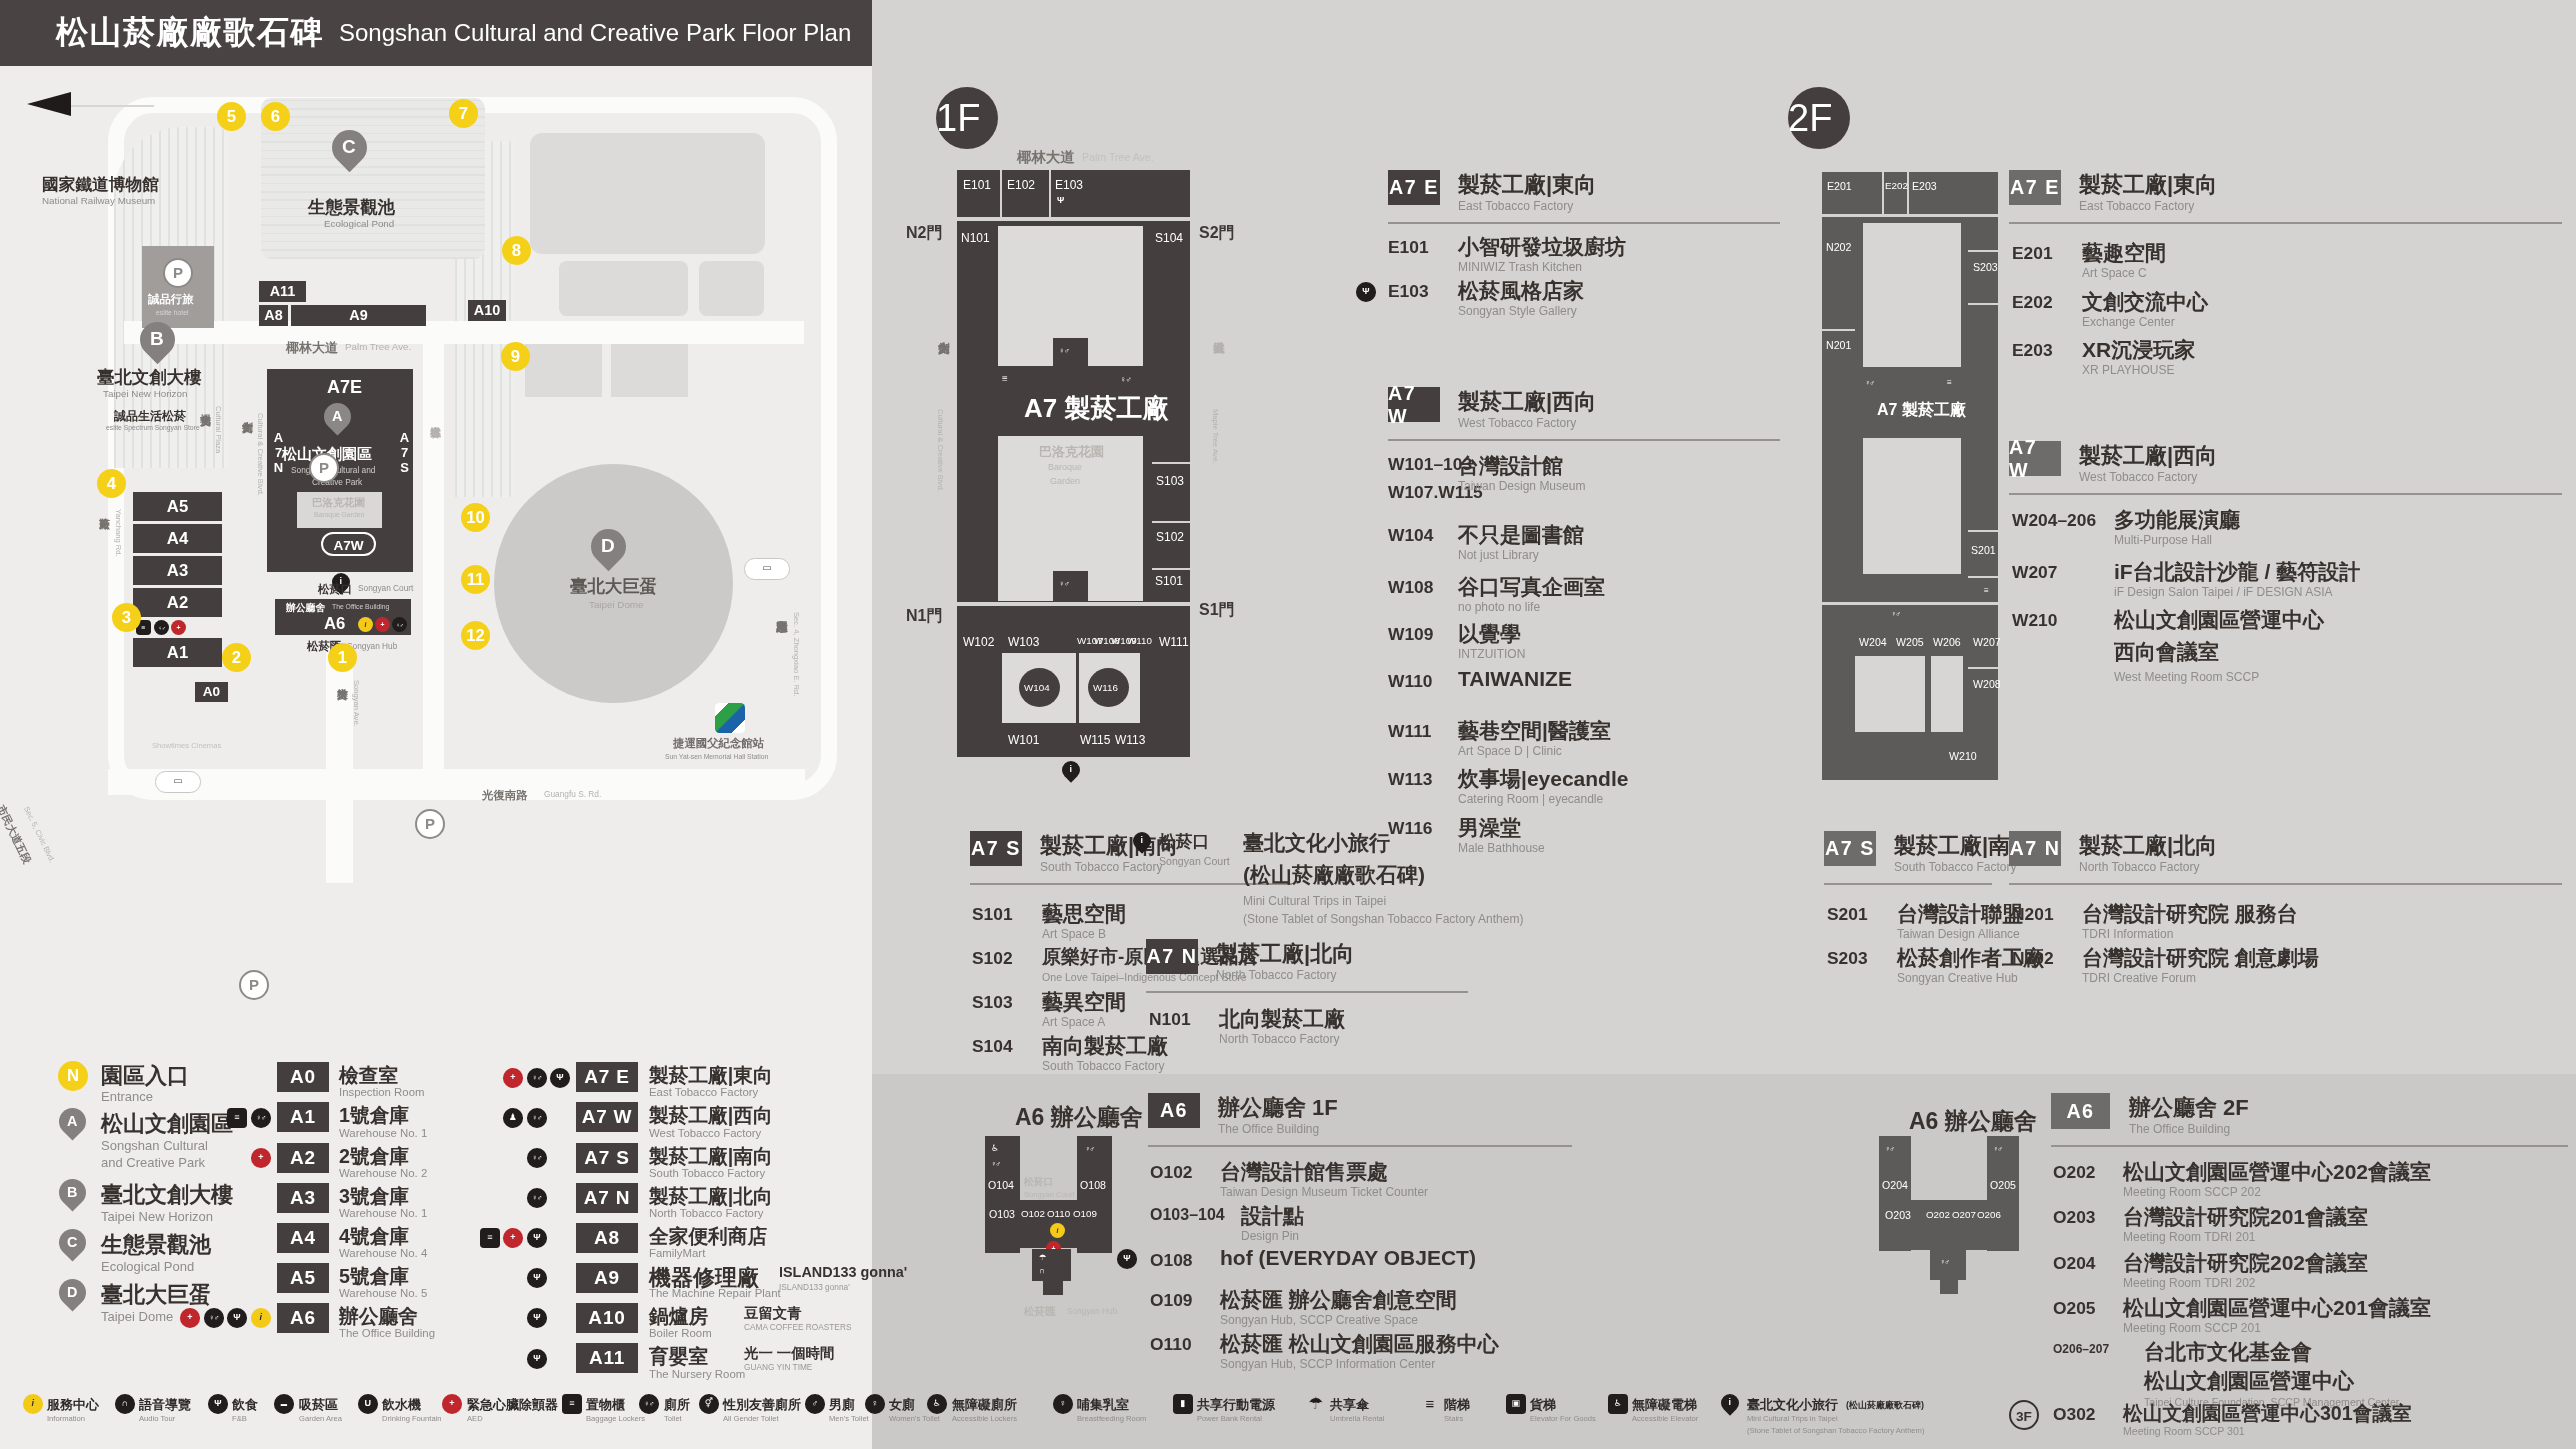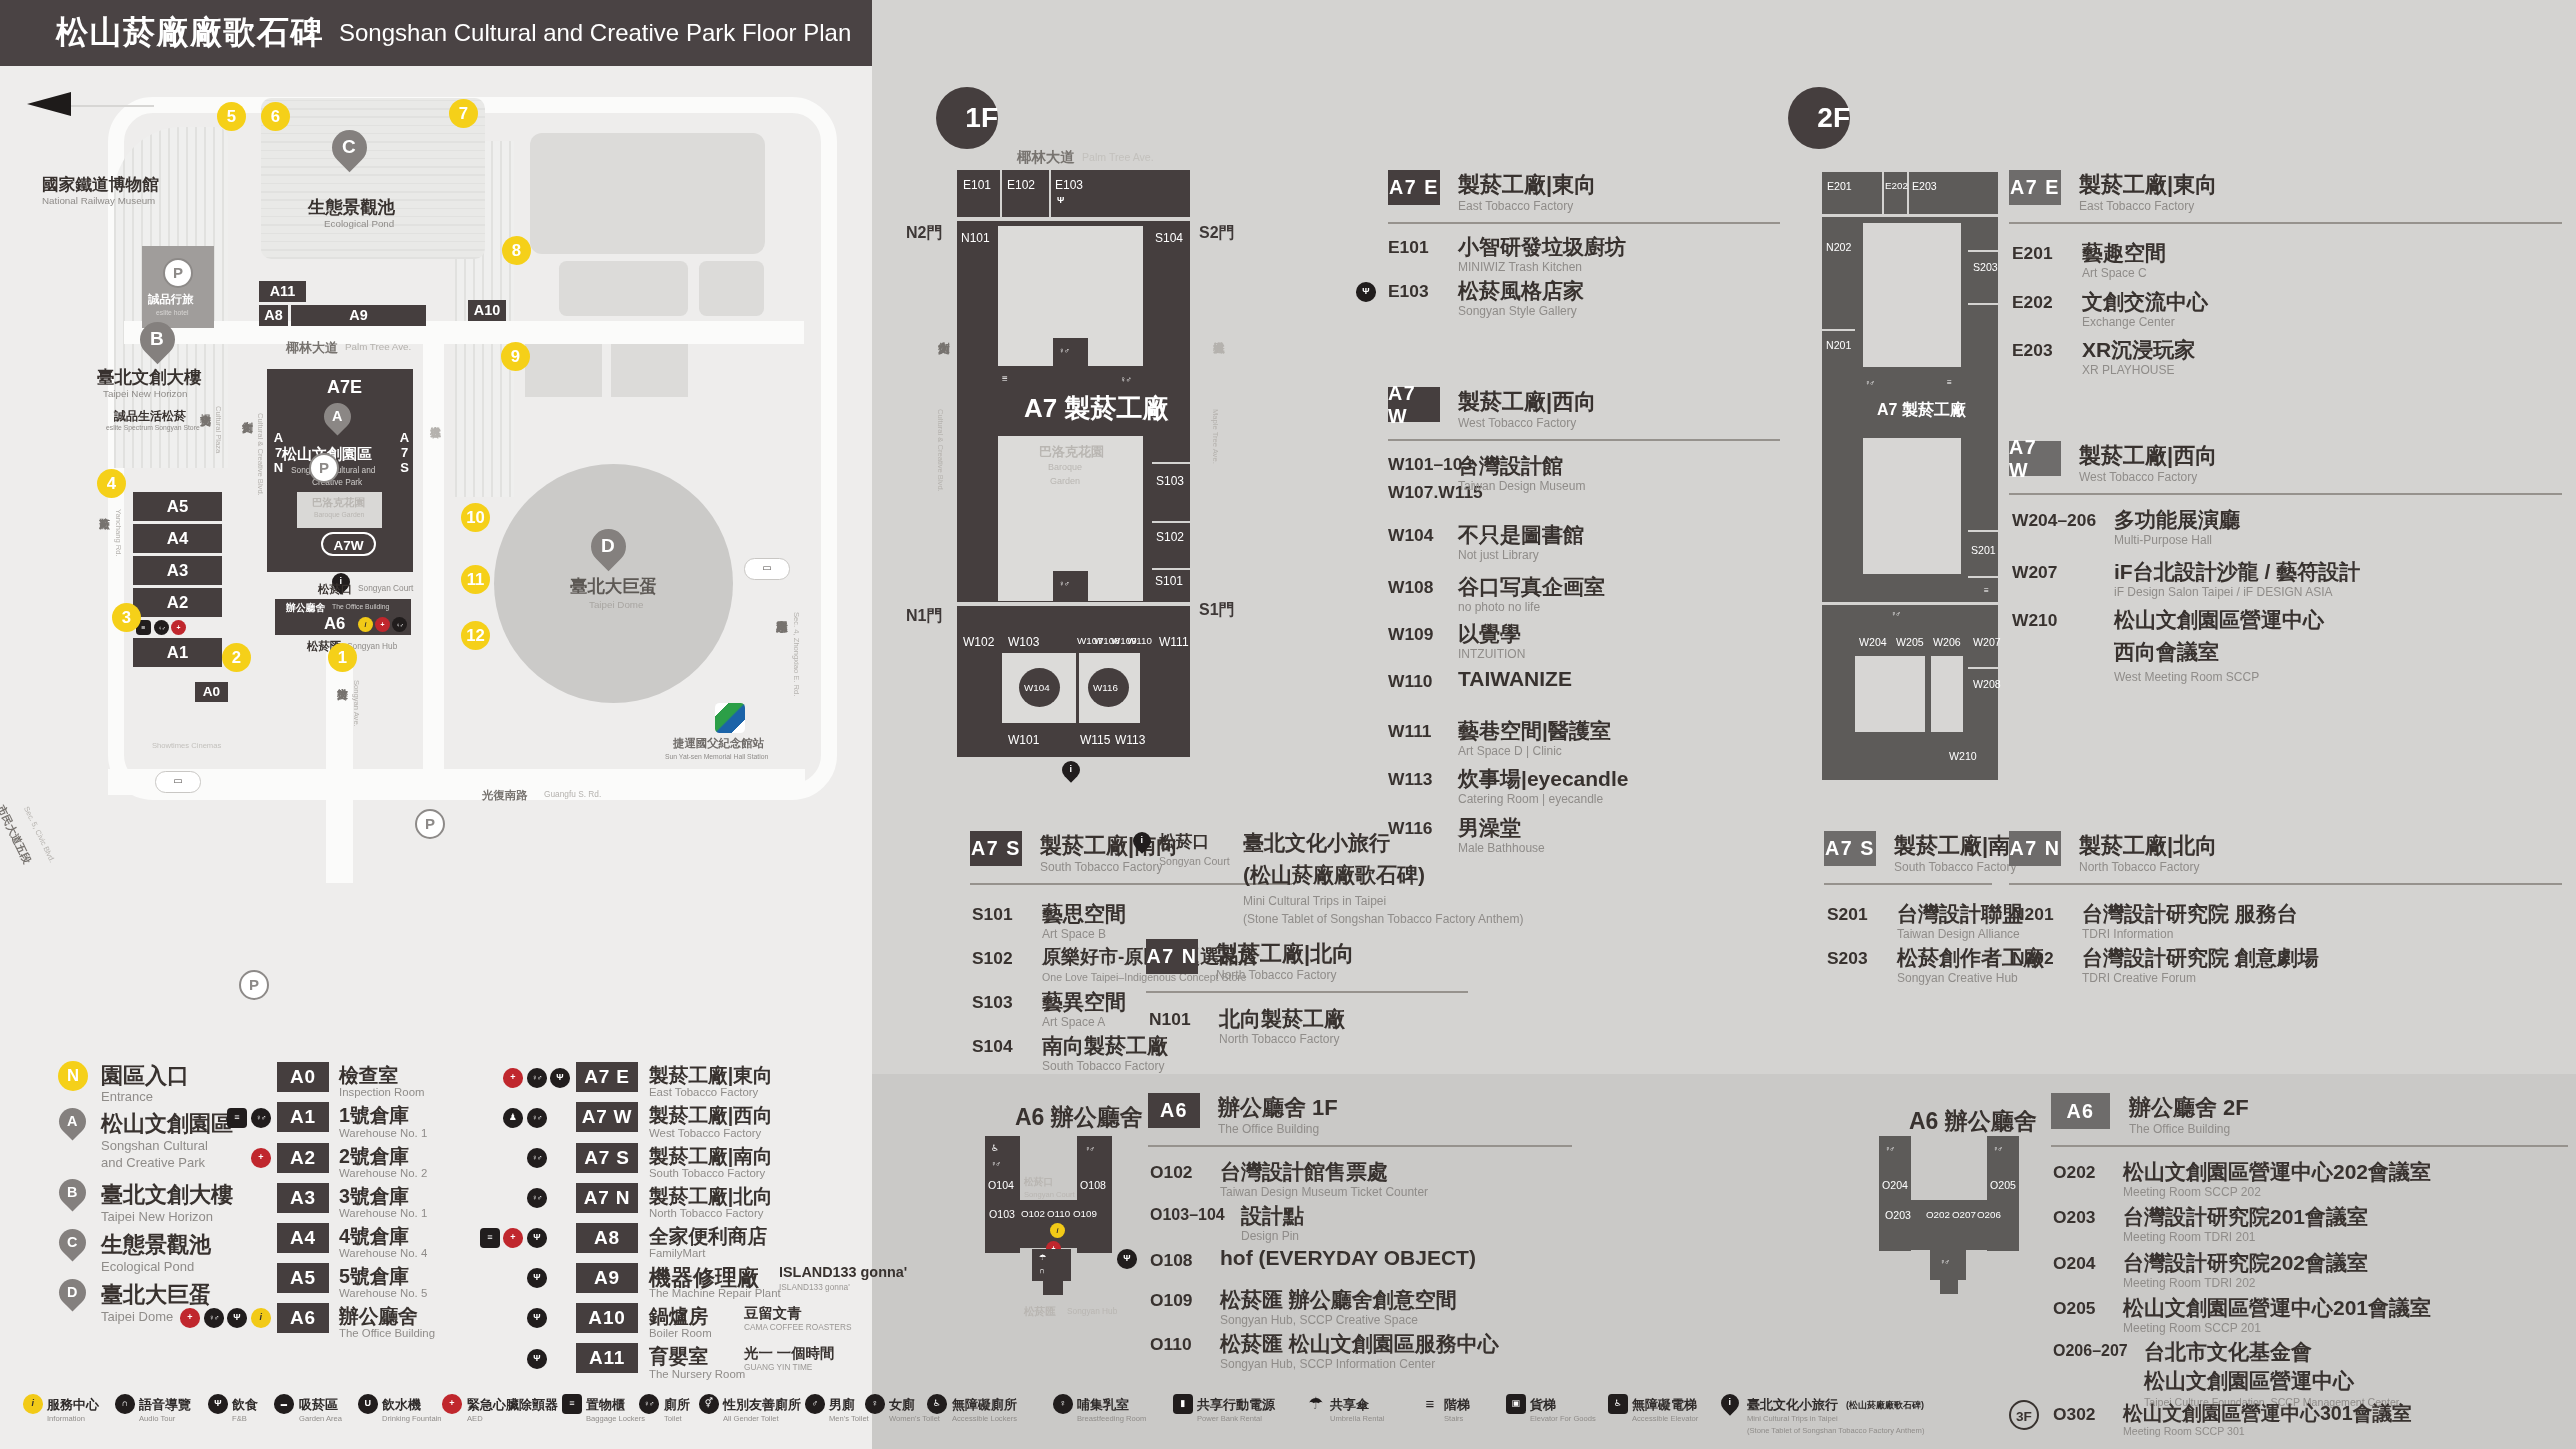--- a/index.html
+++ b/index.html
@@ -71,21 +71,21 @@
   .lg-en{position:absolute;font-size:13px;color:#8f8c89;white-space:nowrap}
   .lgbox{position:absolute;background:#453e3e;color:#fff;font-size:19px;font-weight:700;
     text-align:center;display:flex;align-items:center;justify-content:center;letter-spacing:0.8px}
   .brand{position:absolute;font-size:14.4px;font-weight:700;color:#38322f;white-space:nowrap}
   .brand-en{position:absolute;font-size:8.3px;color:#9a9794;white-space:nowrap}
   
   .fi-z{position:absolute;font-size:13px;font-weight:700;color:#2f2b2a;white-space:nowrap}
   .fi-e{position:absolute;font-size:7.6px;color:#8f8c89;white-space:nowrap}
   
   .fbadge{position:absolute;width:62px;height:62px;border-radius:50%;background:#453e3e;color:#fff;
-    font-size:28px;font-weight:700;text-align:right;line-height:62px}
+    font-size:38px;font-weight:400;text-align:left;line-height:62px}
   .sech{position:absolute}
   .sech .bx{position:absolute;left:0;top:0;width:52px;height:35px;background:#453e3e;color:#fff;
     font-size:19.7px;font-weight:700;display:flex;align-items:center;justify-content:center;letter-spacing:1.5px}
   .sech.g .bx{background:#6e6c6b}
   .sech .t{position:absolute;left:70px;top:0;font-size:22px;font-weight:700;color:#38322f;white-space:nowrap}
   .sech .s{position:absolute;left:70px;top:29px;font-size:12px;color:#8f8c89;white-space:nowrap}
   .sech .rl{position:absolute;left:0;top:52px;height:1.5px;background:#96928d}
   .row{position:absolute}
   .row .cd{position:absolute;left:0;top:3.8px;font-size:17.4px;font-weight:700;color:#38322f;white-space:nowrap}
   .row .cd2{position:absolute;left:0;top:29.5px;font-size:17.4px;font-weight:700;color:#38322f;white-space:nowrap}
@@ -799,21 +799,21 @@
     <span class="cd">O204</span>
     <span class="nm">台灣設計研究院202會議室</span>
     <span class="sb">Meeting Room TDRI 202</span>
   </div>
   <div class="row" style="left:2053px;top:1294px">
     <span class="cd">O205</span>
     <span class="nm">松山文創園區營運中心201會議室</span>
     <span class="sb">Meeting Room SCCP 201</span>
   </div>
   <div class="row" style="left:2053px;top:1338px">
-    <span class="cd" style="font-size:16px">O206–207</span>
+    <span class="cd" style="font-size:12px">O206–207</span>
     <span class="nm" style="left:91px">台北市文化基金會</span>
     <span class="nm2" style="left:91px;top:29px">松山文創園區營運中心</span>
     <span class="sb" style="left:91px;top:58px;font-size:10.6px">Taipei Culture Foundation, SCCP Management Center</span>
   </div>
   <div class="badge3f" style="left:2009px;top:1400px">3F</div>
   <div class="row" style="left:2053px;top:1400px">
     <span class="cd">O302</span>
     <span class="nm" style="font-size:19.7px">松山文創園區營運中心301會議室</span>
     <span class="sb" style="top:25px;font-size:10.6px">Meeting Room SCCP 301</span>
   </div>

